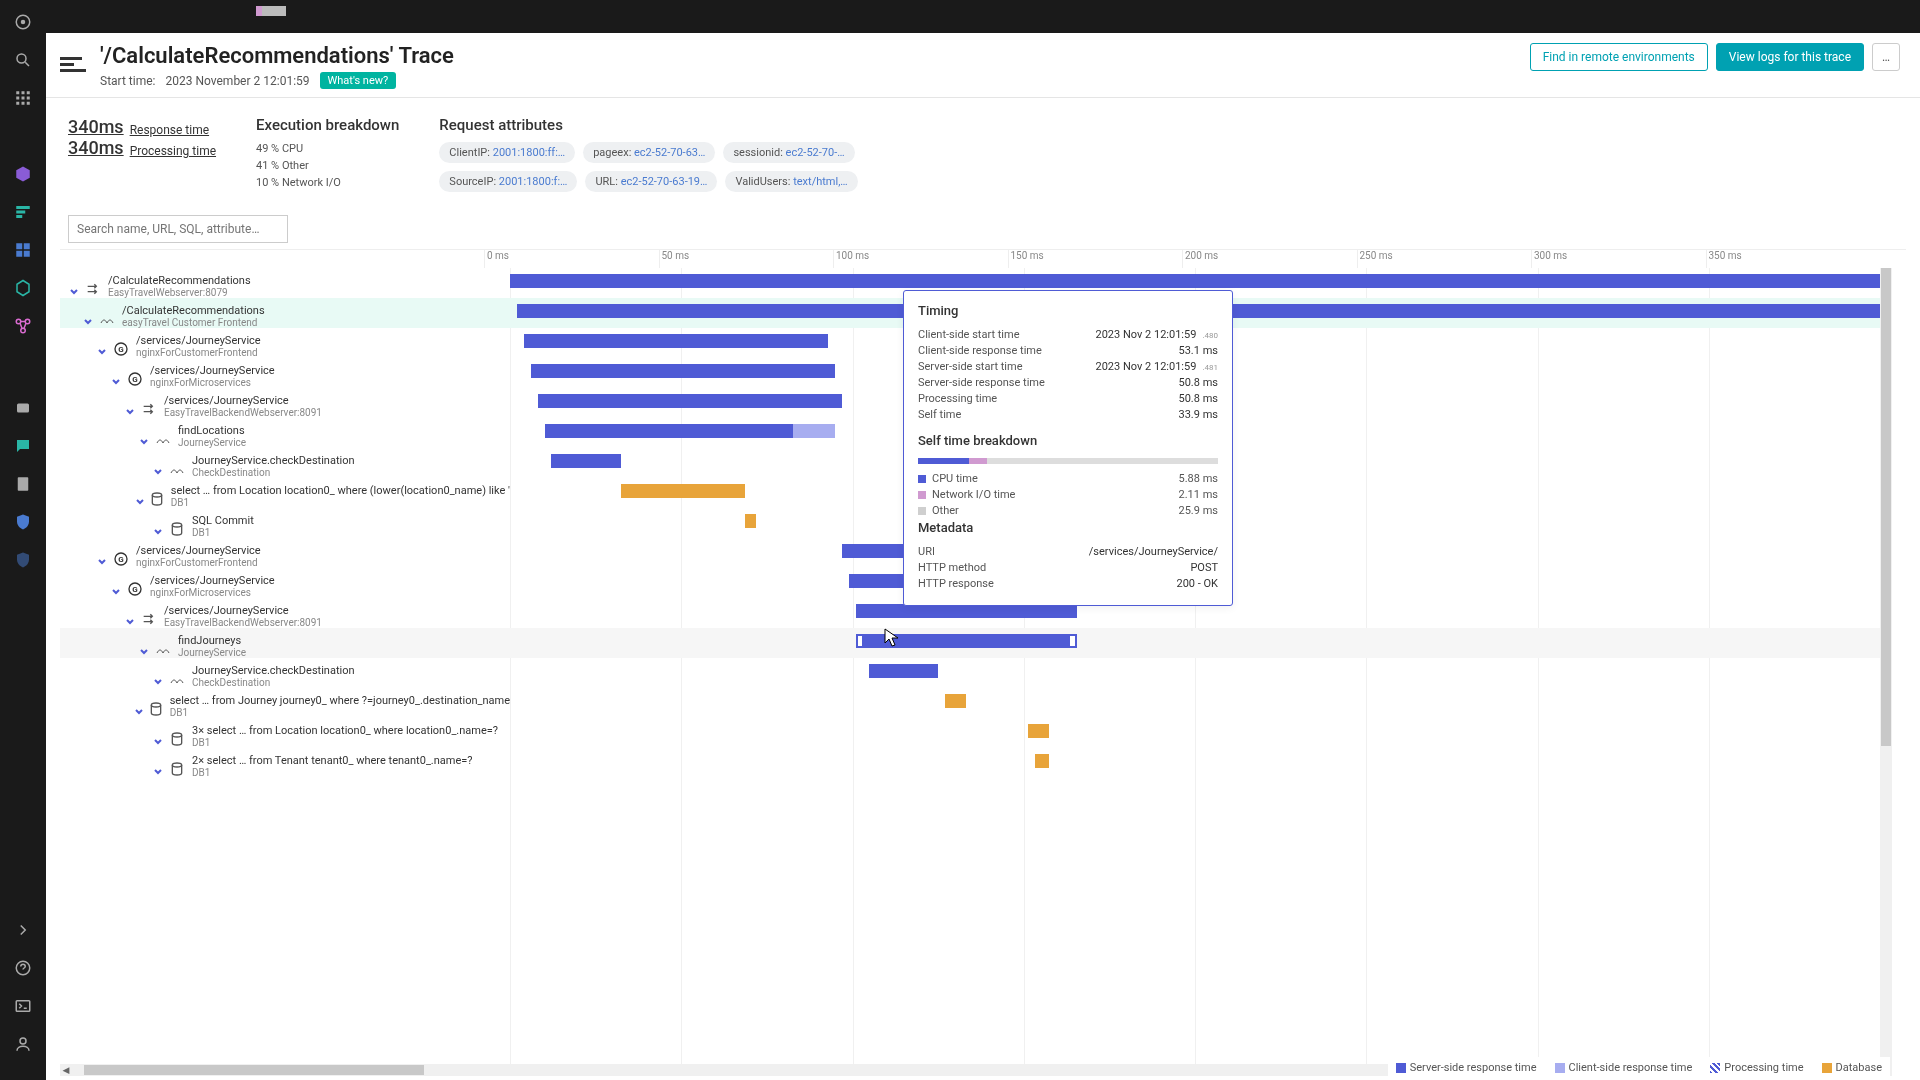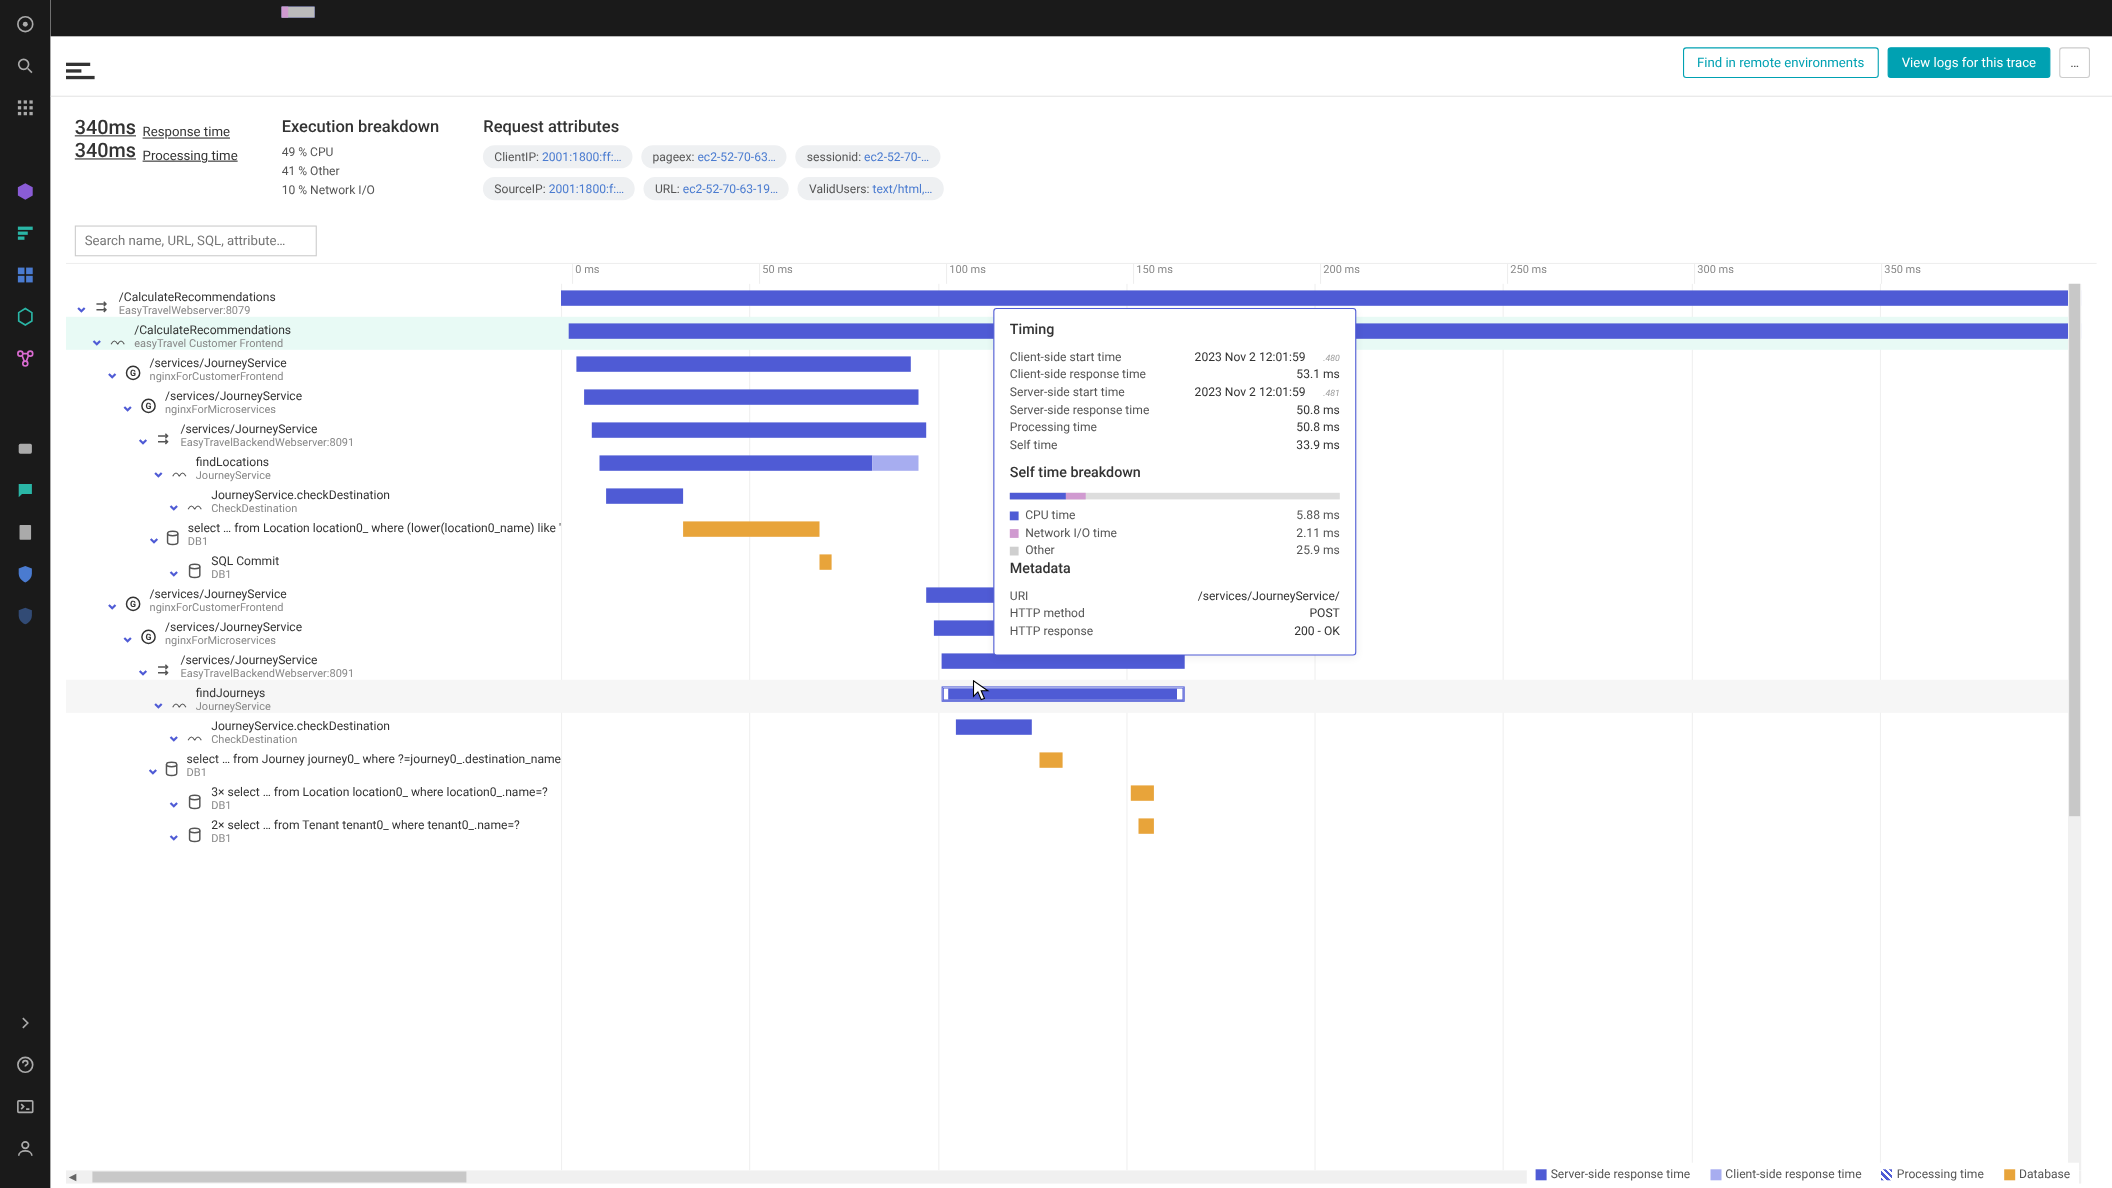--- a/index.html
+++ b/index.html
@@ -53,21 +53,21 @@
 .summary .attrs .pills { display:flex; flex-wrap:wrap; gap:8px; max-width:520px; }
 .pill { background:#eef0f2; border-radius:12px; padding:4px 10px; font-size:11px; color:#555; cursor:pointer;}
 .pill .val { color:#4a7bd0; }
 
 
 .trace-area { flex:1; display:flex; flex-direction:column; padding:6px 14px 4px 14px; min-height:0; position:relative;}
 .search-row { margin:4px 8px 6px; }
 .search-row input { width:220px; padding:6px 8px; border:1px solid #ccc; font-size:12px; }
 
 .timeline-wrap { flex:1; position:relative; min-height:0; border-top:1px solid #eee;}
-.time-axis { position:absolute; left:460px; right:26px; top:0; height:18px; display:flex; font-size:10px; color:#888; }
+.time-axis { position:absolute; left:424px; right:26px; top:0; height:18px; display:flex; font-size:10px; color:#888; }
 .time-axis .tick { flex:1; border-left:1px solid #eee; padding-left:2px; }
 .grid-lines { position:absolute; left:450px; right:26px; top:18px; bottom:12px; display:flex; pointer-events:none;}
 .grid-lines .gl { flex:1; border-left:1px solid #f0f0f0; }
 
 .rows { position:absolute; left:0; right:14px; top:18px; bottom:12px; overflow:hidden; }
 .trow { display:flex; align-items:stretch; height:30px; position:relative; }
 .trow.sel { background:#e8faf5; }
 .trow.hilite { background:#f6f6f6; }
 .tleft { width:450px; display:flex; align-items:flex-end; font-size:11px; position:relative; overflow:hidden; white-space:nowrap; }
 .tleft .pad { display:inline-block; }
@@ -89,21 +89,21 @@
 .vscroll .thumb { position:absolute; left:1px; right:1px; top:0; height:60%; background:#c8c8c8; }
 .hscroll { position:absolute; left:0; bottom:0; right:14px; height:12px; background:#f0f0f0; display:flex; align-items:center;}
 .hscroll .thumb { height:10px; background:#c8c8c8; margin-left:12px; width:340px;}
 .hscroll .arr { width:12px; text-align:center; color:#666; font-size:9px; cursor:pointer;}
 
 
 .popover { position:absolute; left:843px; top:40px; width:330px; background:#fff; border:1px solid #4f5bd5; border-radius:3px; padding:12px 14px; font-size:11px; z-index:10; box-shadow:0 2px 8px rgba(0,0,0,.06);}
 .popover h4 { font-size:13px; font-weight:500; margin-bottom:10px; color:#333;}
 .popover .kv { display:flex; justify-content:space-between; color:#555; margin-bottom:3px; font-size:11px;}
 .popover .kv .v { color:#333; }
-.popover .sub { font-size:8px; color:#999; margin-left:16px;font-style:italic;}
+.popover .sub { font-size:8px; color:#999; margin-left:6px;}
 .popover .brk { height:6px; background:#ddd; margin:6px 0 8px; display:flex; }
 .popover .leg { display:flex; justify-content:space-between; margin-bottom:3px; font-size:11px; color:#555;}
 .popover .sq { display:inline-block; width:8px; height:8px; margin-right:6px; vertical-align:middle;}
 
 
 .trace-legend { position:absolute; bottom:2px; right:30px; display:flex; gap:18px; font-size:11px; color:#555; align-items:center; background:#fff; padding:4px 8px;}
 .trace-legend .sq { display:inline-block; width:10px; height:10px; margin-right:4px; vertical-align:middle;}
 .trace-legend .hatch { background:repeating-linear-gradient(45deg,#4f5bd5,#4f5bd5 2px,#fff 2px,#fff 4px); }
 
 
@@ -229,20 +229,28 @@
 
   <div class="main">
     <div class="topbar"></div>
 
 
     <div class="header">
       <div class="header-icon">
         <div class="ln"></div>
           <div class="ln"></div>
           <div class="ln"></div>
+      </div>
+      <div class="header-text">
+        <h1>'/CalculateRecommendations' Trace</h1>
+        <div class="sub">
+          <span>Start time:</span>
+          <span>2023 November 2 12:01:59</span>
+          <span class="whatsnew">What's new?</span>
+        </div>
       </div>
       <div class="header-actions">
         <button class="hbtn">Find in remote environments</button>
         <button class="hbtn primary">View logs for this trace</button>
         <button class="hbtn icon">…</button>
       </div>
     </div>
 
     <div class="summary">
       <div class="col timing">

